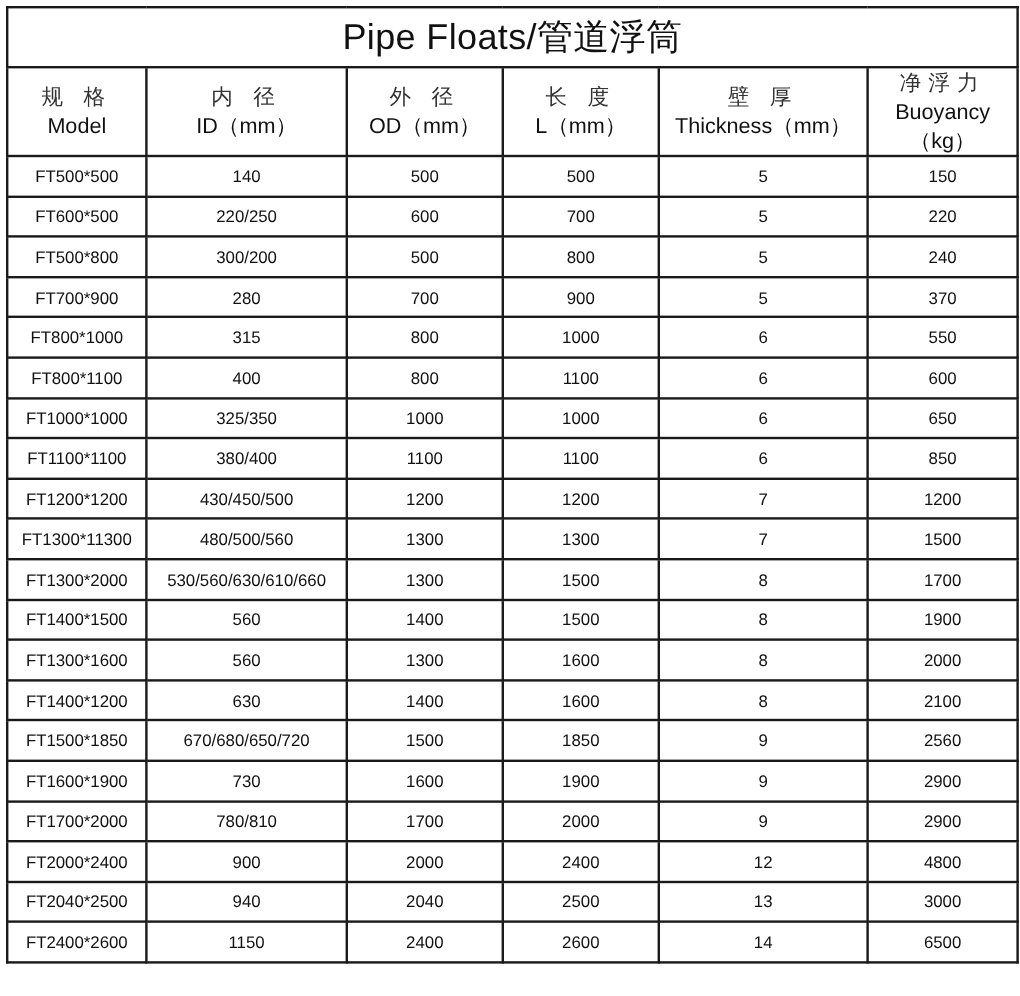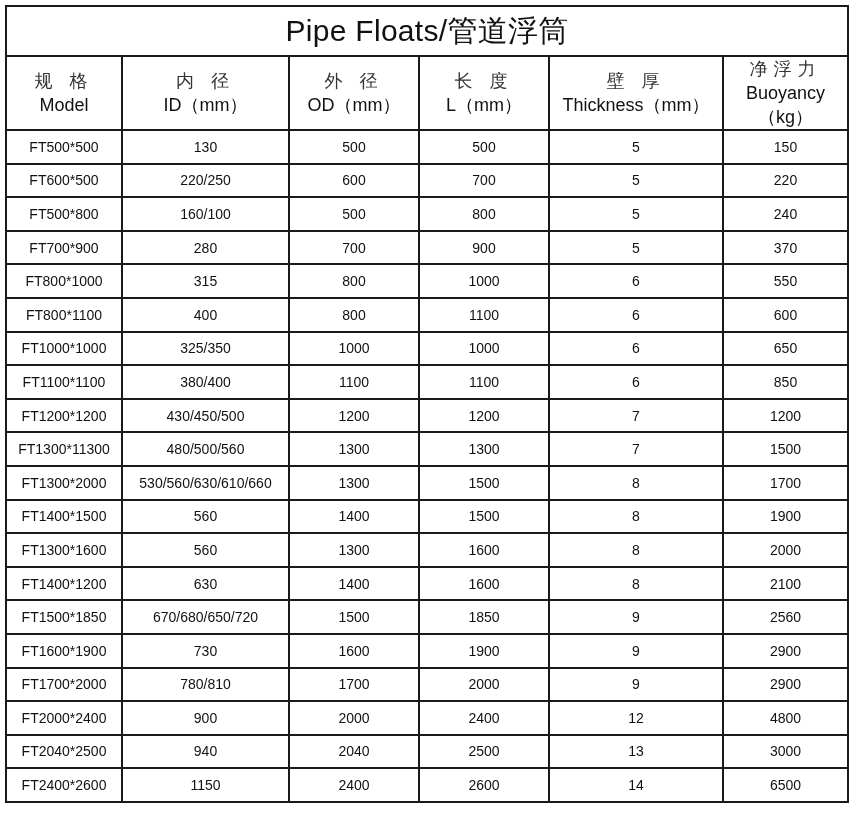--- a/index.html
+++ b/index.html
@@ -54,37 +54,37 @@
           </th>
           <th>
             <span class="zh">净浮力</span>
             <span class="en">Buoyancy（kg）</span>
           </th>
         </tr>
     </thead>
     <tbody id="tbody">
         <tr>
           <td>FT500*500</td>
-          <td>130</td>
+          <td>140</td>
           <td>500</td>
           <td>500</td>
           <td>5</td>
           <td>150</td>
         </tr>
         <tr>
           <td>FT600*500</td>
           <td>220/250</td>
           <td>600</td>
           <td>700</td>
           <td>5</td>
           <td>220</td>
         </tr>
         <tr>
           <td>FT500*800</td>
-          <td>160/100</td>
+          <td>300/200</td>
           <td>500</td>
           <td>800</td>
           <td>5</td>
           <td>240</td>
         </tr>
         <tr>
           <td>FT700*900</td>
           <td>280</td>
           <td>700</td>
           <td>900</td>

